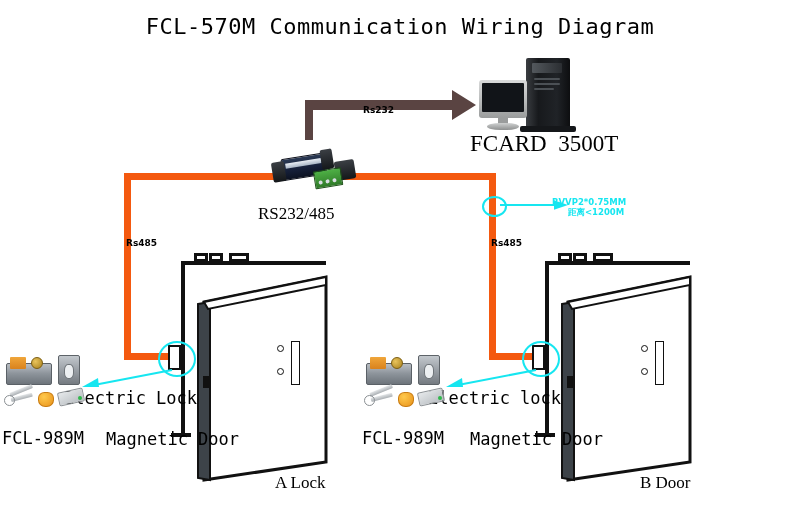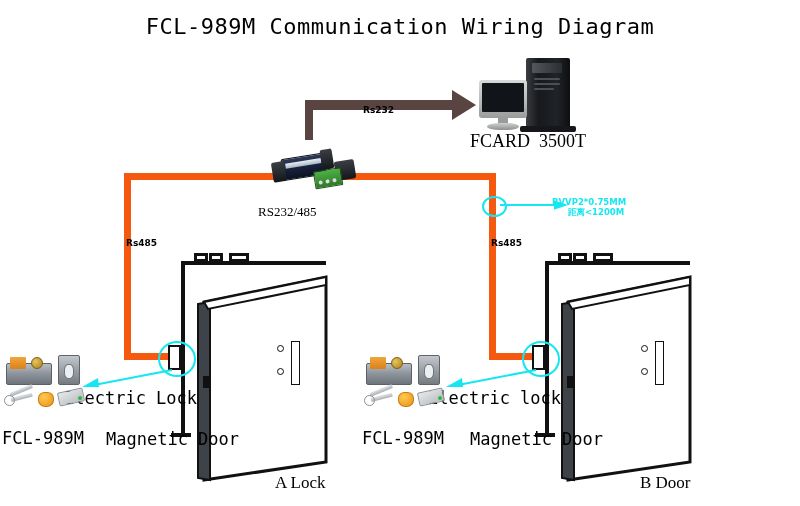--- a/index.html
+++ b/index.html
@@ -241,37 +241,37 @@
     position: absolute;
     background: #2fb84a;
     border-radius: 50%;
   }
 </style>
 </head>
 <body>
 
 <div id="stage">
 
-  <div class="title">FCL-989M Communication Wiring Diagram</div>
+  <div class="title">FCL-570M Communication Wiring Diagram</div>
 
   <div>
 
     <div class="tower" style="left:526px; top:58px; width:44px; height:72px;"></div>
     <div class="tower-panel" style="left:532px; top:63px; width:30px; height:10px;"></div>
     <div class="tower-slot" style="left:534px; top:78px; width:26px; height:2px;"></div>
     <div class="tower-slot" style="left:534px; top:83px; width:26px; height:2px;"></div>
     <div class="tower-slot" style="left:534px; top:88px; width:20px; height:2px;"></div>
     <div class="tower-foot" style="left:520px; top:126px; width:56px; height:6px;"></div>
 
     <div class="mon-body" style="left:479px; top:80px; width:48px; height:38px;"></div>
     <div class="mon-screen" style="left:482px; top:83px; width:42px; height:29px;"></div>
     <div class="mon-neck" style="left:498px; top:118px; width:10px; height:7px;"></div>
     <div class="mon-base" style="left:487px; top:123px; width:32px; height:7px;"></div>
 
-    <div class="lbl lbl-serif" style="left:470px; top:131px; font-size:18px;">FCARD  3500T</div>
+    <div class="lbl lbl-serif" style="left:470px; top:131px; font-size:23px;">FCARD  3500T</div>
   </div>
 
   <div>
     <svg style="position:absolute; left:300px; top:84px; width:180px; height:58px;" viewBox="0 0 180 58">
       <path d="M5,56 L5,16 L152,16 L152,6 L176,21 L152,36 L152,26 L13,26 L13,56 Z" fill="#5a4442"></path>
     </svg>
     <div class="lbl lbl-sans-sm" style="left:363px; top:105px;">Rs232</div>
   </div>
 
   <div>
@@ -311,21 +311,21 @@
       <div class="cv-db9" style="left:50px; top:3px; width:12px; height:20px;"></div>
     </div>
 
     <div style="position:absolute; left:314px; top:160px; width:44px; height:34px; transform:rotate(-9deg);">
       <div class="cv-db9" style="left:22px; top:2px; width:20px; height:19px;"></div>
       <div class="cv-green" style="left:0px; top:8px; width:28px; height:18px;"></div>
       <div class="cv-screw" style="left:4px; top:18px; width:4px; height:4px;"></div>
       <div class="cv-screw" style="left:11px; top:18px; width:4px; height:4px;"></div>
       <div class="cv-screw" style="left:18px; top:18px; width:4px; height:4px;"></div>
     </div>
-    <div class="lbl lbl-serif" style="left:258px; top:204px; font-size:13px;">RS232/485</div>
+    <div class="lbl lbl-serif" style="left:258px; top:204px; font-size:17px;">RS232/485</div>
   </div>
 
   <div>
 
     <div class="frame-line" style="left:181px; top:261px; width:4px; height:176px;"></div>
     <div class="frame-line" style="left:181px; top:261px; width:145px; height:4px;"></div>
     <div class="frame-line" style="left:171px; top:433px; width:20px; height:4px;"></div>
     <div class="frame-notch" style="left:194px; top:253px; width:14px; height:9px;"></div>
     <div class="frame-notch" style="left:209px; top:253px; width:14px; height:9px;"></div>
     <div class="frame-notch" style="left:229px; top:253px; width:20px; height:9px;"></div>

